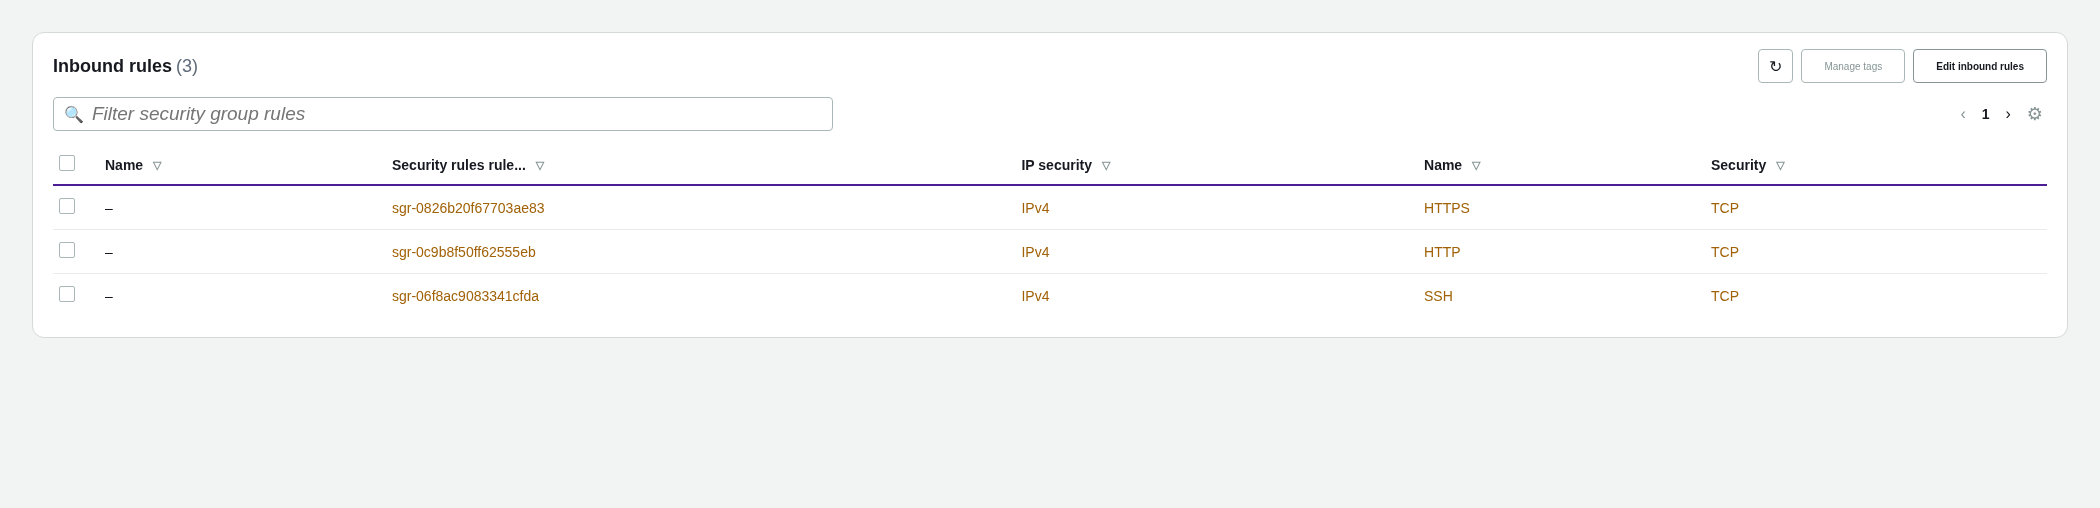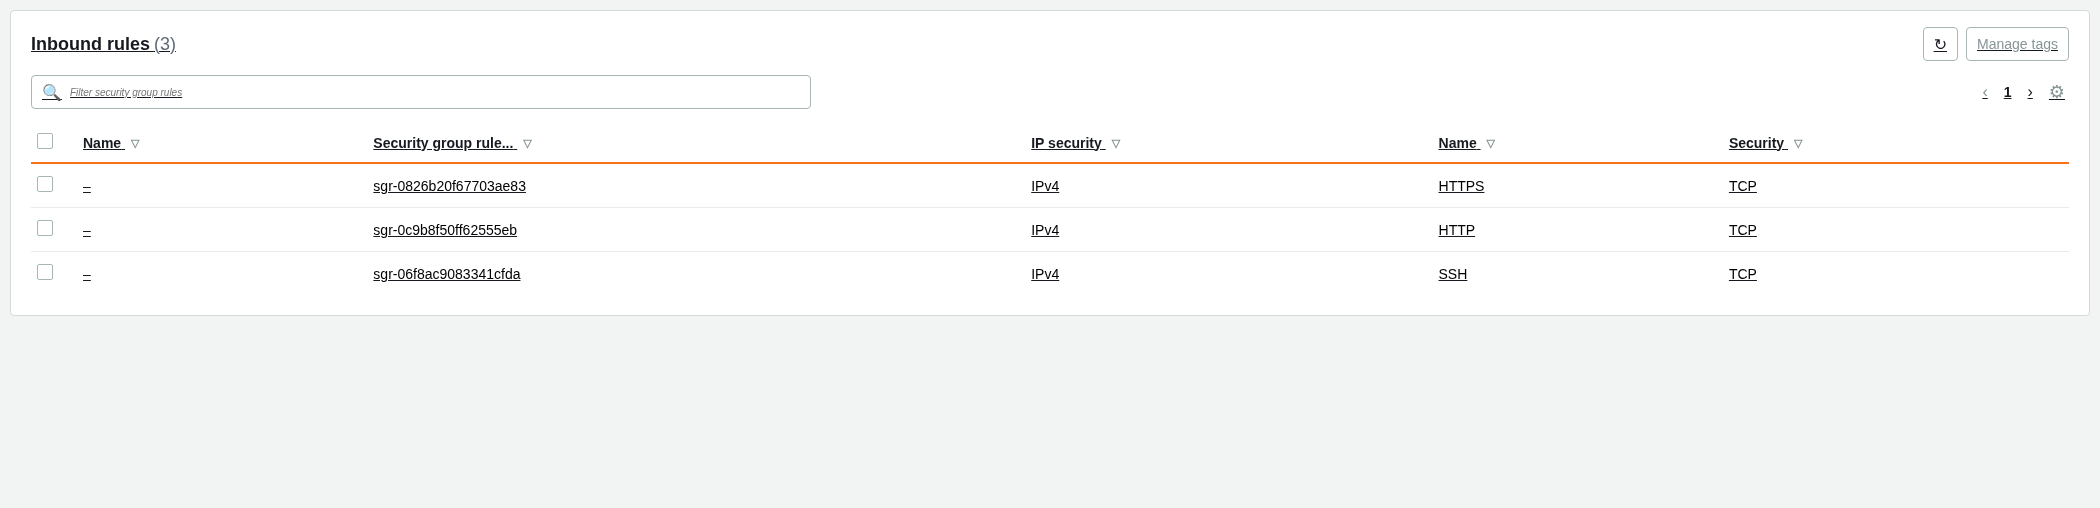--- a/index.html
+++ b/index.html
@@ -5,24 +5,23 @@
     * { box-sizing: border-box; margin: 0; padding: 0; }
     body {
       font-family: -apple-system, BlinkMacSystemFont, "Amazon Ember", "Helvetica Neue", Arial, sans-serif;
       font-size: 14px;
       background: #f2f3f3;
       color: #16191f;
     }
     .container {
       background: #fff;
       border: 1px solid #d5d9d9;
-      border-radius: 4px;
-      margin: 10px;
+      border-radius: 12px;
+      margin: 32px;
       padding: 16px 20px 20px 20px;
-      text-decoration: underline;
     }
     .header-row {
       display: flex;
       align-items: center;
       justify-content: space-between;
       margin-bottom: 14px;
     }
     .title {
       font-size: 18px;
       font-weight: 700;
@@ -35,24 +34,24 @@
     }
     .header-actions {
       display: flex;
       align-items: center;
       gap: 8px;
     }
     .btn {
       display: inline-flex;
       align-items: center;
       justify-content: center;
-      padding: 6px 10px;
+      padding: 6px 22px;
       border-radius: 4px;
       cursor: pointer;
-      font-size: 14px;
+      font-size: 10px;
       font-weight: 400;
       border: 1px solid #aab7b8;
       background: #fff;
       color: #16191f;
       height: 34px;
       white-space: nowrap;
     }
     .btn-refresh {
       padding: 6px 10px;
       font-size: 16px;
@@ -77,21 +76,21 @@
       border: 1px solid #aab7b8;
       border-radius: 4px;
       padding: 0 10px;
       height: 34px;
       width: 780px;
       background: #fff;
     }
     .search-box input {
       border: none;
       outline: none;
-      font-size: 10px;
+      font-size: 19px;
       color: #879596;
       width: 100%;
       background: transparent;
       font-style: italic;
     }
     .search-icon {
       color: #879596;
       margin-right: 8px;
       font-size: 16px;
     }
@@ -119,32 +118,32 @@
       font-size: 18px;
       color: #879596;
       cursor: pointer;
       padding: 4px;
     }
     table {
       width: 100%;
       border-collapse: collapse;
     }
     thead tr {
-      border-bottom: 2px solid #f97316;
+      border-bottom: 2px solid #4c1d95;
     }
     th {
       padding: 10px 12px;
       text-align: left;
       font-weight: 700;
       color: #16191f;
       font-size: 14px;
       white-space: nowrap;
     }
     th.checkbox-col { width: 40px; padding-left: 6px; }
-    td { padding: 12px 12px; color: #000000; font-size: 14px; }
+    td { padding: 12px 12px; color: #a16207; font-size: 14px; }
     td.checkbox-col { width: 40px; padding-left: 6px; }
     tbody tr { border-bottom: 1px solid #e9ebed; }
     tbody tr:last-child { border-bottom: none; }
     .sort-icon {
       display: inline-block;
       margin-left: 6px;
       font-size: 11px;
       color: #879596;
       vertical-align: middle;
     }
@@ -165,20 +164,21 @@
 <div class="container">
 
   <div class="header-row">
     <div>
       <span class="title">Inbound rules</span>
       <span class="title-count">(3)</span>
     </div>
     <div class="header-actions">
       <button class="btn btn-refresh">↻</button>
       <button class="btn btn-manage-tags">Manage tags</button>
+      <button class="btn btn-edit">Edit inbound rules</button>
     </div>
   </div>
 
   <div class="search-pagination-row">
     <div class="search-box">
       <span class="search-icon">🔍</span>
       <input type="text" placeholder="Filter security group rules" style="">
     </div>
     <div class="pagination-controls">
       <button class="pagination-btn">‹</button>
@@ -192,21 +192,21 @@
     <thead>
       <tr>
         <th class="checkbox-col">
           <span class="checkbox"></span>
         </th>
         <th>
           <span>Name</span>
           <span class="sort-icon">▽</span>
         </th>
         <th>
-          <span>Security group rule...</span>
+          <span>Security rules rule...</span>
           <span class="sort-icon">▽</span>
         </th>
         <th>
           <span>IP security</span>
           <span class="sort-icon">▽</span>
         </th>
         <th>
           <span>Name</span>
           <span class="sort-icon">▽</span>
         </th>

